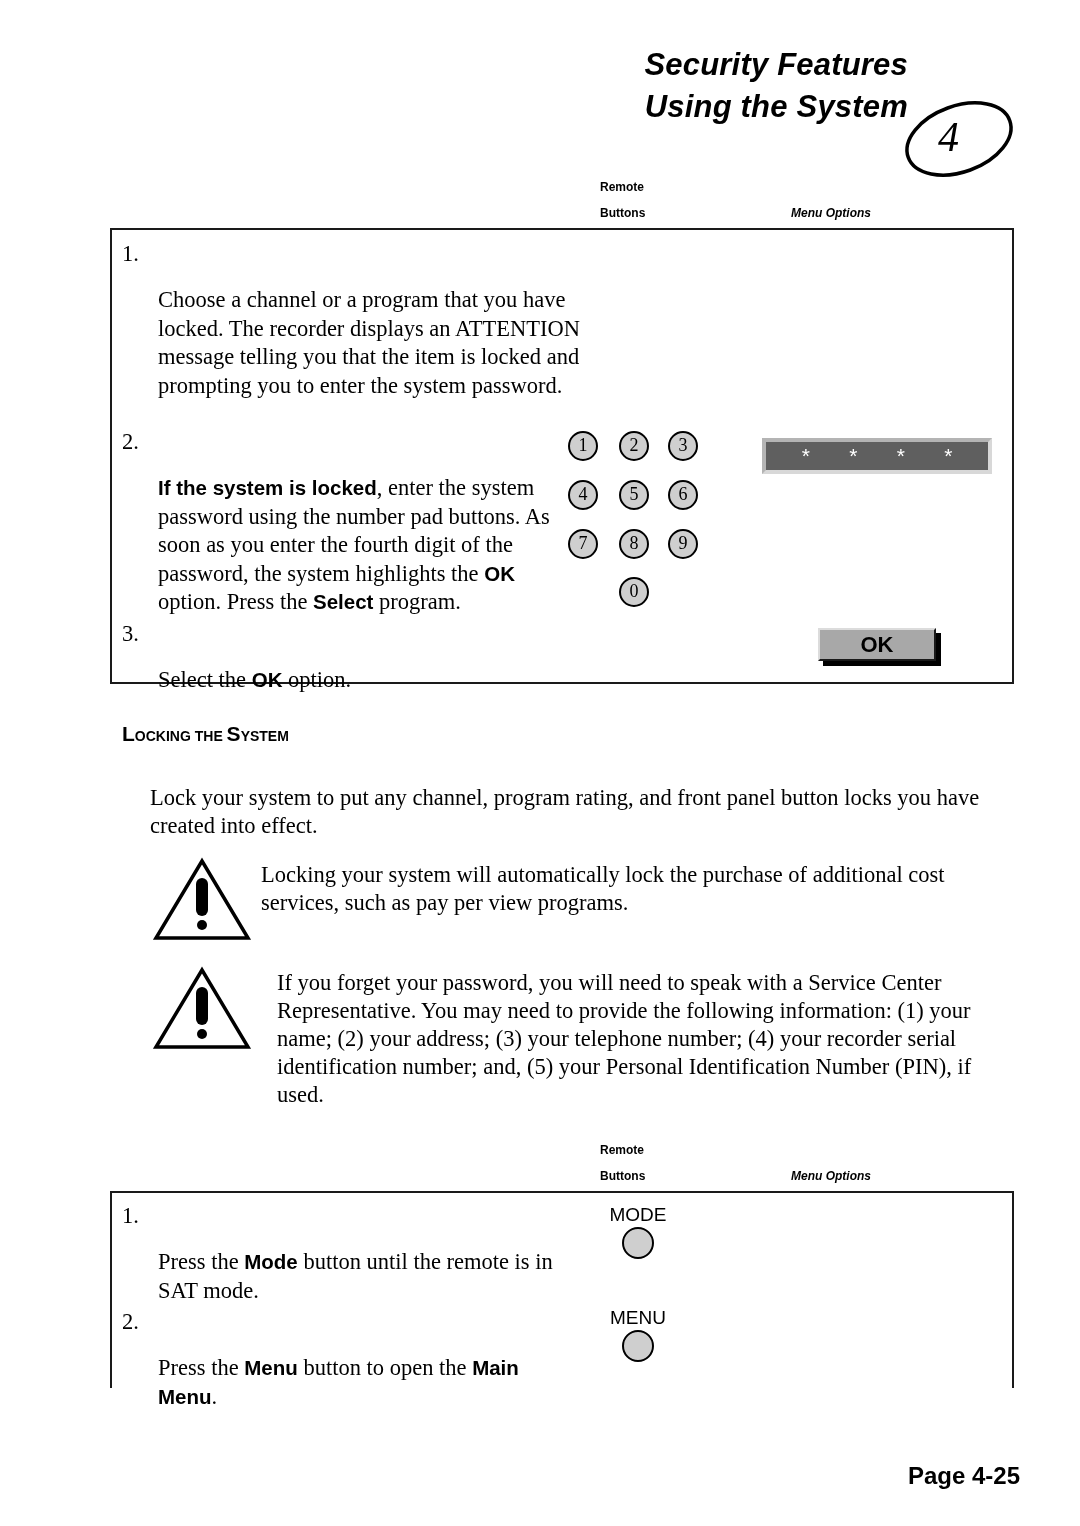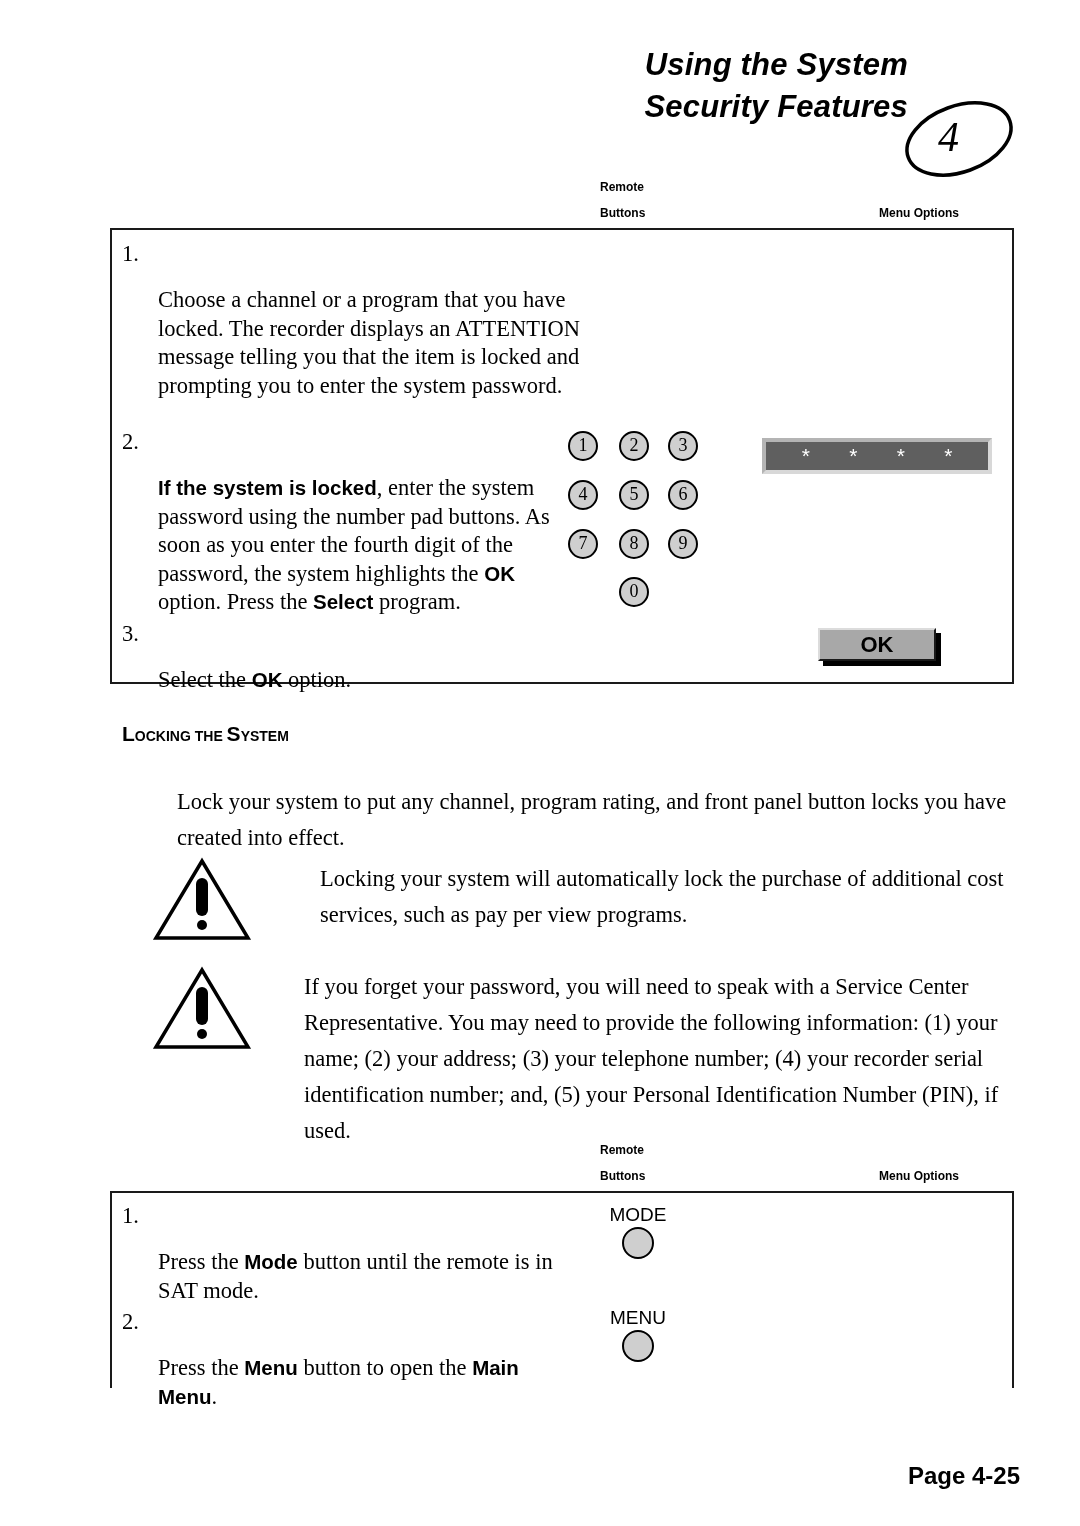--- a/index.html
+++ b/index.html
@@ -64,25 +64,25 @@
   }
   .col-head-remote {
     position: absolute;
     left: 0;
     top: 0;
     width: 130px;
     line-height: 26px;
   }
   .col-head-menu {
     position: absolute;
-    left: 184px;
+    left: 191px;
     top: 26px;
     width: 270px;
-    text-align: center;
     line-height: 26px;
+    font-style: italic;
   }
 
   
   .proc-table {
     position: absolute;
     box-sizing: border-box;
     border-left: 2px solid #1a1a1a;
     border-right: 2px solid #1a1a1a;
   }
   .proc-table.top {
@@ -192,22 +192,21 @@
     color: #000;
     white-space: nowrap;
   }
   .section-head .cap { font-size: 21px; }
   .section-head .sc  { font-size: 14px; }
 
   
   .para {
     position: absolute;
     font-size: 22.5px;
-    line-height: 36px;
-    margin-left: 27px;
+    line-height: 28px;
   }
 
   
   .warn-icon {
     position: absolute;
     width: 100px;
     height: 86px;
   }
   .warn-icon svg { display: block; }
 
@@ -240,22 +239,22 @@
     font-family: "Liberation Sans", sans-serif;
     font-weight: bold;
     font-size: 24px;
   }
 </style>
 </head>
 <body>
 
 <div class="chapter-header">
   <div class="chapter-title">
+    <div>Security Features</div>
     <div>Using the System</div>
-    <div>Security Features</div>
   </div>
   <div class="chapter-oval">
     <svg width="118" height="86" viewBox="0 0 118 86">
       <ellipse cx="59" cy="43" rx="54" ry="33" fill="none" stroke="#000" stroke-width="3.5" transform="rotate(-20 59 43)"></ellipse>
     </svg>
   </div>
   <div class="chapter-num">4</div>
 </div>
 
 <div class="col-heads" style="left:600px; top:174px; width:460px; height:54px;">
@@ -311,21 +310,21 @@
 
 <div class="para" style="left:150px; top:784px; width:866px;">Lock your system to put any channel, program rating, and front panel button locks you have created into effect.</div>
 
 <div class="warn-icon" style="left:152px; top:856px;">
   <svg width="100" height="86" viewBox="0 0 100 86">
     <polygon points="50,5 96,82 4,82" fill="none" stroke="#000" stroke-width="3.5"></polygon>
     <rect x="44" y="22" width="12" height="38" rx="6" fill="#000"></rect>
     <circle cx="50" cy="69" r="5" fill="#000"></circle>
   </svg>
 </div>
-<div class="para" style="left:293px; top:861px; width:740px;">Locking your system will automatically lock the purchase of additional cost services, such as pay per view programs.</div>
+<div class="para" style="left:261px; top:861px; width:740px;">Locking your system will automatically lock the purchase of additional cost services, such as pay per view programs.</div>
 
 <div class="warn-icon" style="left:152px; top:965px;">
   <svg width="100" height="86" viewBox="0 0 100 86">
     <polygon points="50,5 96,82 4,82" fill="none" stroke="#000" stroke-width="3.5"></polygon>
     <rect x="44" y="22" width="12" height="38" rx="6" fill="#000"></rect>
     <circle cx="50" cy="69" r="5" fill="#000"></circle>
   </svg>
 </div>
 <div class="para" style="left:277px; top:969px; width:742px;">If you forget your password, you will need to speak with a Service Center Representative.  You may need to provide the following information:  (1) your name;  (2) your address;  (3) your telephone number;  (4) your recorder serial identification number;  and, (5) your Personal Identification Number (PIN), if used.</div>
 

